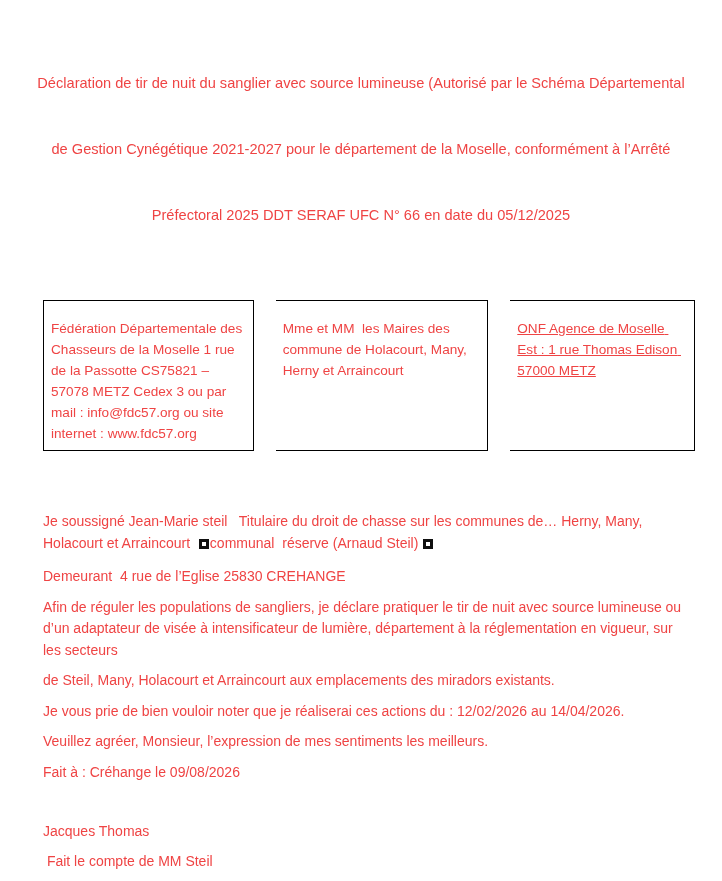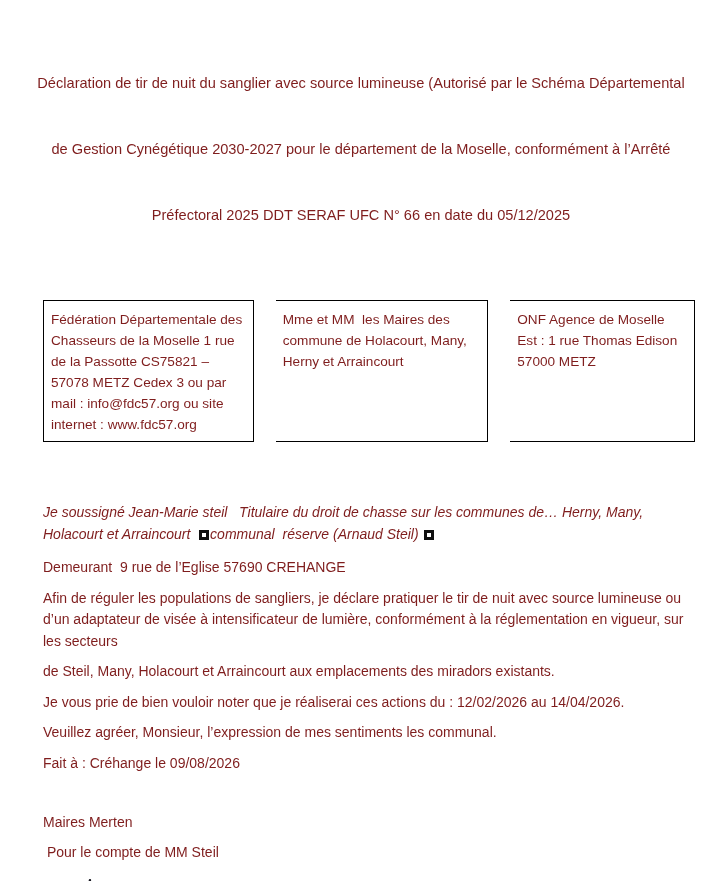--- a/index.html
+++ b/index.html
@@ -6,60 +6,60 @@
     margin: 0;
     padding: 0;
     background: #ffffff;
   }
   .page {
     position: relative;
     width: 722px;
     height: 881px;
     background: #ffffff;
     font-family: "Liberation Sans", sans-serif;
-    color: #7f1d1d;
+    color: #ef4444;
     overflow: hidden;
   }
   .doc-title {
     margin: 28px 30px 0 30px;
     text-align: center;
     font-size: 14.6px;
     line-height: 22px;
     white-space: pre-wrap;
   }
   .recipients-table {
     display: flex;
     margin: 30px 27px 0 43px;
     width: 652px;
     box-sizing: border-box;
   }
   .recipients-table .cell {
     box-sizing: border-box;
     border: 1.5px solid #000000;
-    padding: 8px 7px 6px 7px;
+    padding: 17px 7px 6px 7px;
     font-size: 13.6px;
     line-height: 21px;
     white-space: pre-wrap;
     min-height: 108px;
   }
   .recipients-table .cell + .cell { border-left: none; margin-left: 22px; }
   .cell.c1 { width: 226px; }
   .cell.c2 { width: 228px; }
-  .cell.c3 { width: 198px; }
+  .cell.c3 { width: 198px; text-decoration: underline; }
 
   .body-text {
     margin: 60px 28px 0 43px;
     font-size: 14px;
     line-height: 21.5px;
   }
   .body-text p {
     margin: 0 0 9px 0;
     white-space: pre-wrap;
   }
-  p.mb-med   { margin-bottom: 12px; font-style: italic; }
+  p.mb-med   { margin-bottom: 12px; }
   p.mb-large { margin-bottom: 38px; }
   p.mb-small { margin-bottom: 8px; }
 
   .box-marker {
     display: inline-block;
     width: 4px;
     height: 4px;
     border: 3px solid #101010;
     background: #ffffff;
     vertical-align: -1px;
@@ -71,49 +71,49 @@
     height: 72px;
   }
 </style>
 </head>
 <body>
 
 <div class="page">
 
   <div class="doc-title">
     <div>Déclaration de tir de nuit du sanglier avec source lumineuse (Autorisé par le Schéma Départemental</div>
-    <div>de Gestion Cynégétique 2030-2027 pour le département de la Moselle, conformément à l’Arrêté</div>
+    <div>de Gestion Cynégétique 2021-2027 pour le département de la Moselle, conformément à l’Arrêté</div>
     <div>Préfectoral 2025 DDT SERAF UFC N° 66 en date du 05/12/2025</div>
   </div>
 
   <div class="recipients-table">
     <div class="cell c1">Fédération Départementale des Chasseurs de la Moselle 1 rue de la Passotte CS75821 – 57078 METZ Cedex 3 ou par mail : info@fdc57.org ou site internet : www.fdc57.org</div>
     <div class="cell c2">Mme et MM  les Maires des commune de Holacourt, Many, Herny et Arraincourt</div>
     <div class="cell c3">ONF Agence de Moselle Est : 1 rue Thomas Edison 57000 METZ</div>
   </div>
 
   <div class="body-text">
 
     <p class="mb-med"><span>Je soussigné Jean-Marie steil   Titulaire du droit de chasse sur les communes de… Herny, Many, Holacourt et Arraincourt  </span><span class="box-marker"></span><span>communal  réserve (Arnaud Steil) </span><span class="box-marker"></span></p>
 
-    <p>Demeurant  9 rue de l’Eglise 57690 CREHANGE</p>
+    <p>Demeurant  4 rue de l’Eglise 25830 CREHANGE</p>
 
-    <p>Afin de réguler les populations de sangliers, je déclare pratiquer le tir de nuit avec source lumineuse ou d’un adaptateur de visée à intensificateur de lumière, conformément à la réglementation en vigueur, sur les secteurs</p>
+    <p>Afin de réguler les populations de sangliers, je déclare pratiquer le tir de nuit avec source lumineuse ou d’un adaptateur de visée à intensificateur de lumière, département à la réglementation en vigueur, sur les secteurs</p>
 
     <p>de Steil, Many, Holacourt et Arraincourt aux emplacements des miradors existants.</p>
 
     <p>Je vous prie de bien vouloir noter que je réaliserai ces actions du : 12/02/2026 au 14/04/2026.</p>
 
-    <p>Veuillez agréer, Monsieur, l’expression de mes sentiments les communal.</p>
+    <p>Veuillez agréer, Monsieur, l’expression de mes sentiments les meilleurs.</p>
 
     <p class="mb-large">Fait à : Créhange le 09/08/2026</p>
 
-    <p class="mb-small">Maires Merten</p>
+    <p class="mb-small">Jacques Thomas</p>
 
-    <p> Pour le compte de MM Steil</p>
+    <p> Fait le compte de MM Steil</p>
 
     <div class="signature-wrap">
       <svg width="110" height="72" viewBox="0 0 105 70" xmlns="http://www.w3.org/2000/svg">
         <g fill="none" stroke-linecap="round" stroke-linejoin="round">
           <path d="M3 63 C 25 68 52 55 90 34 C 96 31 99 31 94 36" stroke="#66788a" stroke-width="2"></path>
           <path d="M33 7 C 31 19 27 34 22 49" stroke="#15151f" stroke-width="2.3"></path>
           <path d="M41 9 C 38 21 34 39 30 53" stroke="#15151f" stroke-width="2.3"></path>
           <path d="M19 25 C 28 21 37 19 46 17" stroke="#15151f" stroke-width="2.2"></path>
           <path d="M22 48 C 17 58 8 63 7 57 C 7 51 17 46 25 46 C 33 46 36 38 40 33 C 43 29 43 39 47 42 C 51 44 55 34 57 29 C 59 25 57 37 59 42 C 61 46 66 43 71 38 C 74 41 79 40 82 35" stroke="#15151f" stroke-width="2.2"></path>
           <path d="M49 22 C 60 17 71 15 80 14" stroke="#15151f" stroke-width="2.2"></path>

